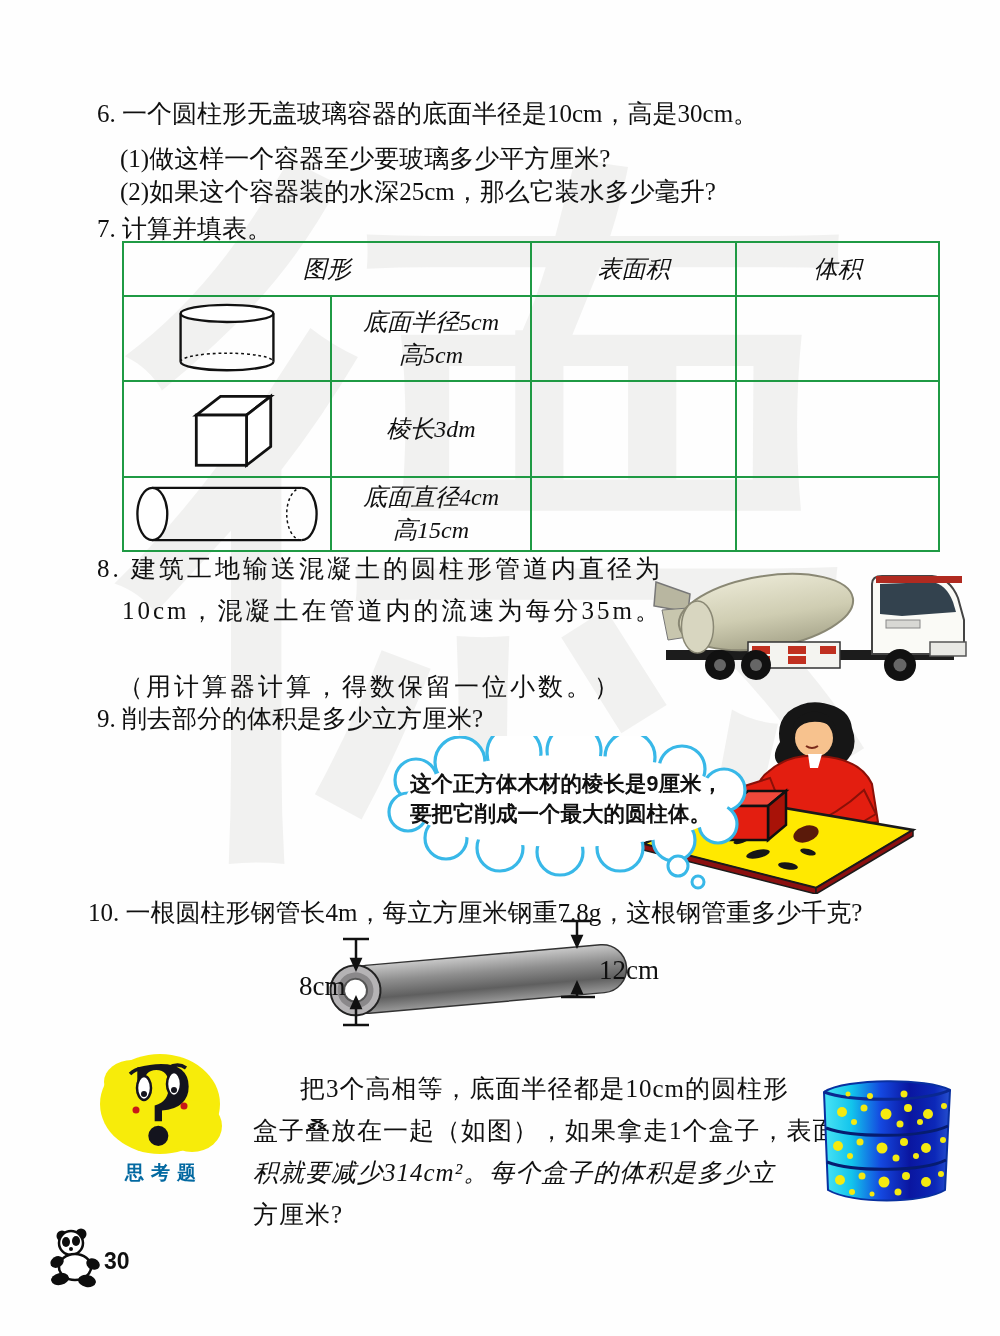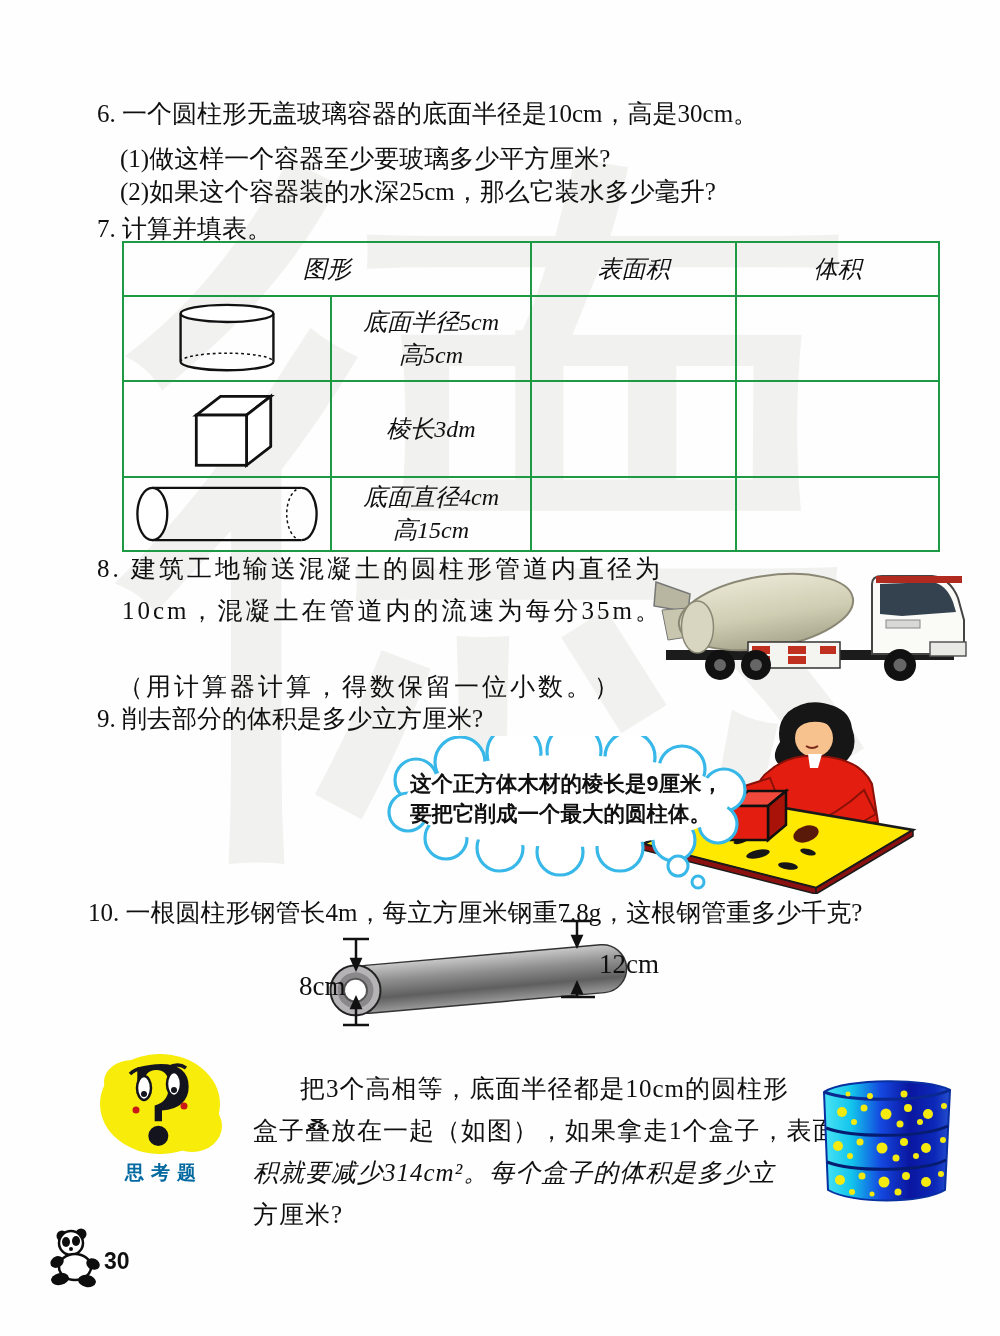--- a/index.html
+++ b/index.html
@@ -245,21 +245,21 @@
         <polygon points="61,85 56.5,95 65.5,95"></polygon>
         <line x1="268" y1="8" x2="296" y2="8"></line>
           <line x1="282" y1="8" x2="282" y2="26"></line>
         <polygon points="282,33 277.5,23 286.5,23"></polygon>
         <line x1="266" y1="84" x2="300" y2="84"></line>
           <line x1="282" y1="84" x2="282" y2="78"></line>
         <polygon points="282,70 277.5,80 286.5,80"></polygon>
       </g>
     </svg>
     <div class="dim-label" style="left:4px;top:58px;">8cm</div>
-    <div class="dim-label" style="left:304px;top:36px;">12cm</div>
+    <div class="dim-label" style="left:304px;top:42px;">12cm</div>
   </div>
 
   <div class="abs" style="left:92px;top:1052px;">
     <svg width="140" height="110" viewBox="0 0 140 110">
       <ellipse cx="68" cy="52" rx="60" ry="50" fill="#f7ec0a"></ellipse>
       <ellipse cx="40" cy="30" rx="28" ry="22" fill="#f7ec0a"></ellipse>
       <ellipse cx="100" cy="74" rx="30" ry="26" fill="#f7ec0a"></ellipse>
       <text x="70" y="92" font-size="108" font-weight="bold" font-family="'DejaVu Serif',serif" fill="#14141e" text-anchor="middle">?</text>
       <path d="M38 22 Q46 14 56 18" stroke="#14141e" stroke-width="3.5" fill="none"></path>
       <path d="M76 16 Q86 10 94 16" stroke="#14141e" stroke-width="3.5" fill="none"></path>

